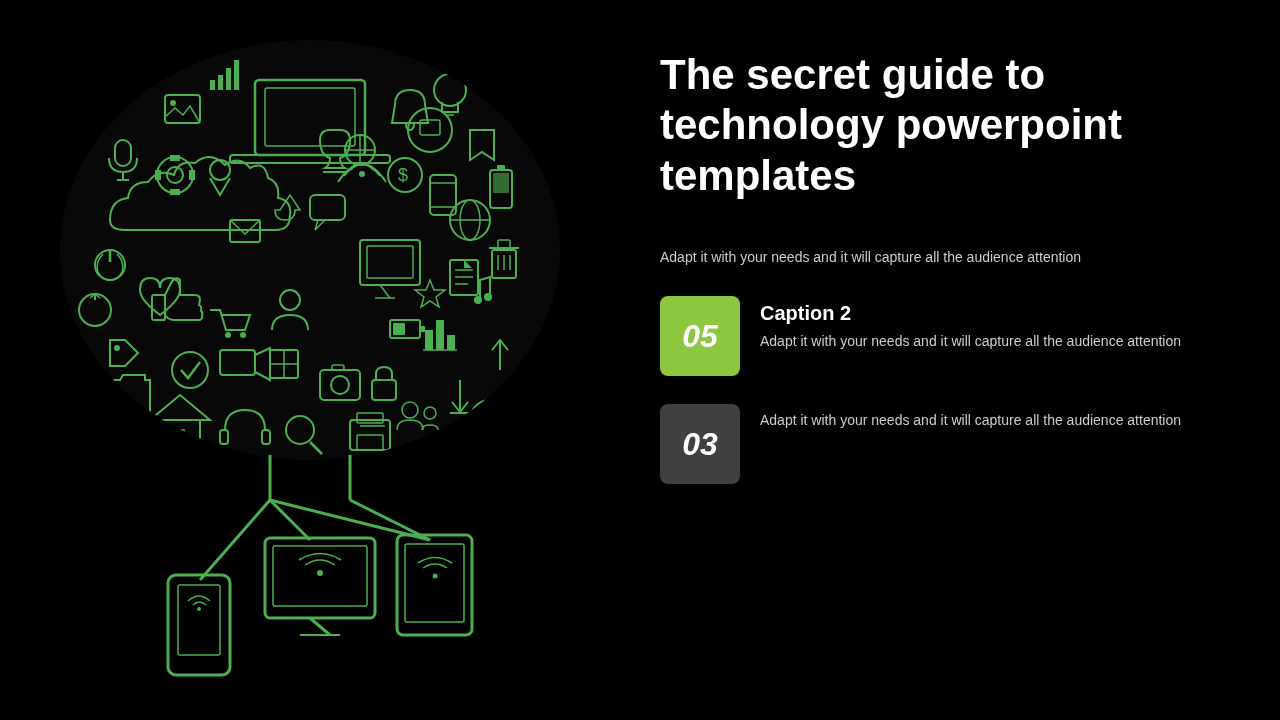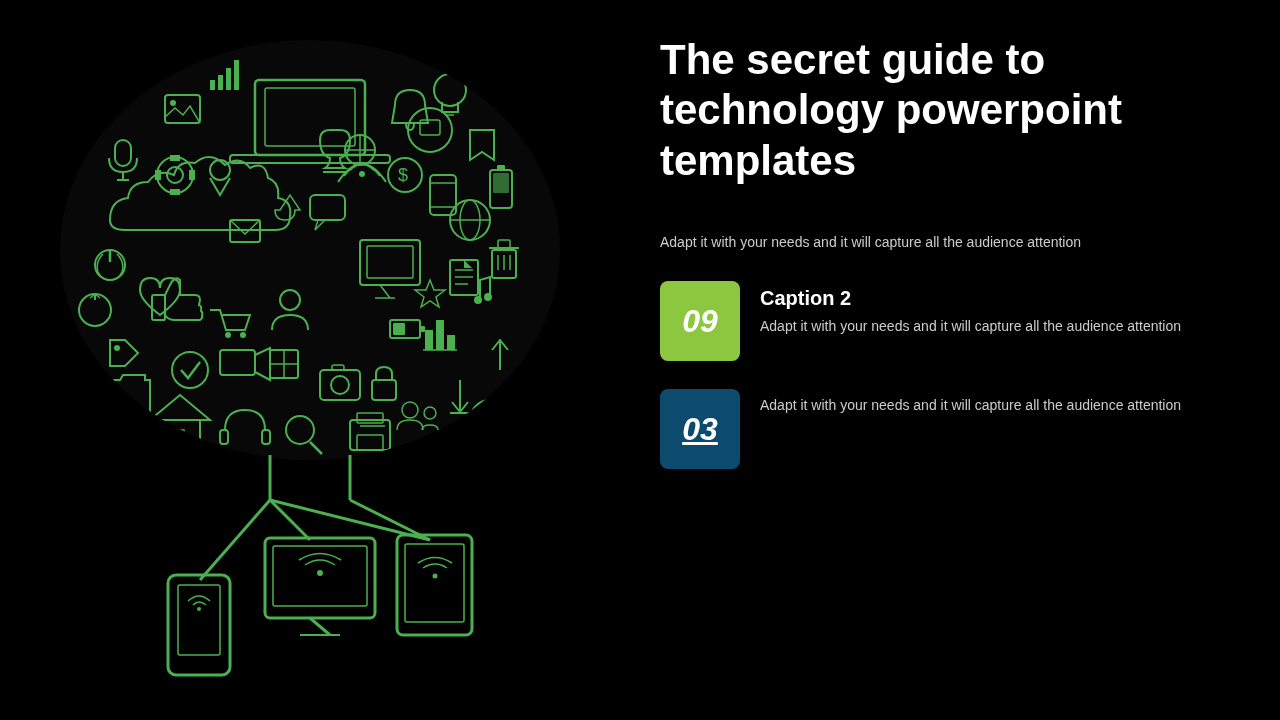--- a/index.html
+++ b/index.html
@@ -17,21 +17,21 @@
       height: 720px;
       position: relative;
       display: flex;
       align-items: center;
       justify-content: center;
     }
 
     .right-panel {
       width: 660px;
       height: 720px;
-      padding: 35px 60px 40px 40px;
+      padding: 50px 60px 40px 40px;
       display: flex;
       flex-direction: column;
       justify-content: flex-start;
     }
 
     
     .cloud-svg {
       width: 600px;
       height: 680px;
     }
@@ -60,21 +60,21 @@
       justify-content: center;
       font-size: 32px;
       font-weight: 700;
       color: #fff;
       flex-shrink: 0;
       font-style: italic;
     }
 
     .caption-number-box.orange { background: #f47c20; }
     .caption-number-box.green { background: #8dc63f; }
-    .caption-number-box.blue { background: #0c4a6e; text-decoration: underline; }
+    .caption-number-box.blue { background: #404040; }
 
     .caption-text {
       padding-top: 6px;
     }
 
     .caption-title {
       color: #fff;
       font-size: 20px;
       font-weight: 700;
       margin-bottom: 6px;
@@ -333,21 +333,21 @@
 <div class="right-panel">
   <h1 class="main-title">The secret guide to technology powerpoint templates</h1>
 
   <div id="captions-container">
       <div class="caption-item">
         <div class="caption-text">
           <div class="caption-desc">Adapt it with your needs and it will capture all the audience attention</div>
         </div>
       </div>
       <div class="caption-item">
-        <div class="caption-number-box green">09</div>
+        <div class="caption-number-box green">05</div>
         <div class="caption-text">
           <div class="caption-title">Caption 2</div>
           <div class="caption-desc">Adapt it with your needs and it will capture all the audience attention</div>
         </div>
       </div>
       <div class="caption-item">
         <div class="caption-number-box blue">03</div>
         <div class="caption-text">
           <div class="caption-desc">Adapt it with your needs and it will capture all the audience attention</div>
         </div>

